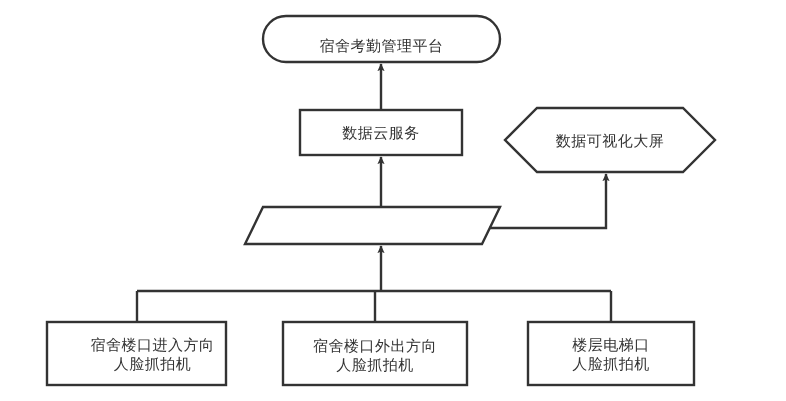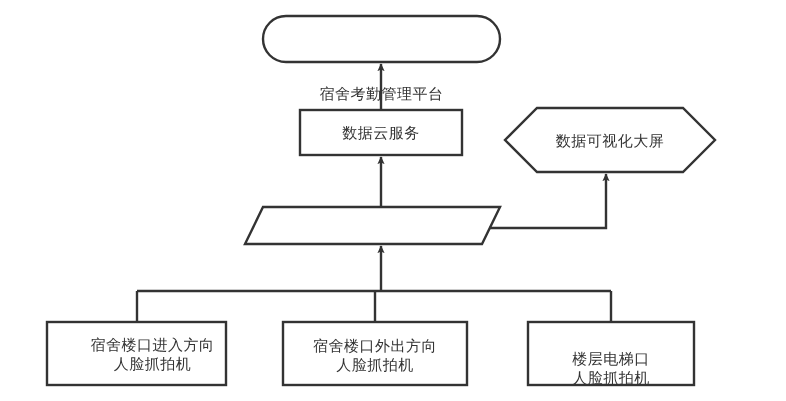--- a/index.html
+++ b/index.html
@@ -81,34 +81,34 @@
 
       <path d="M137,291 L137,322"></path>
 
       <path d="M375,291 L375,322"></path>
 
       <path d="M611,291 L611,322"></path>
 
     </g>
   </svg>
 
-  <div class="node-label" style="left:263px; top:16px; width:237px; height:58px;margin-top:48px;">宿舍考勤管理平台</div>
+  <div class="node-label" style="left:263px; top:16px; width:237px; height:58px;">宿舍考勤管理平台</div>
 
   <div class="node-label" style="left:300px; top:110px; width:162px; height:45px;">数据云服务</div>
 
   <div class="node-label" style="left:505px; top:108px; width:210px; height:64px;">数据可视化大屏</div>
 
 
   <div class="node-label" style="left:63px; top:322px; width:179px; height:63px;">宿舍楼口进入方向
 人脸抓拍机</div>
 
   <div class="node-label" style="left:283px; top:322px; width:184px; height:65px;">宿舍楼口外出方向
 人脸抓拍机</div>
 
-  <div class="node-label" style="left:528px; top:322px; width:166px; height:63px;margin-top:14px;">楼层电梯口
+  <div class="node-label" style="left:528px; top:322px; width:166px; height:63px;">楼层电梯口
 人脸抓拍机</div>
 
   <div class="node-hit" style="left:263px; top:16px; width:237px; height:46px;"></div>
   <div class="node-hit" style="left:300px; top:110px; width:162px; height:45px;"></div>
   <div class="node-hit" style="left:505px; top:108px; width:210px; height:64px;"></div>
   <div class="node-hit" style="left:245px; top:207px; width:255px; height:37px;"></div>
   <div class="node-hit" style="left:47px; top:322px; width:179px; height:63px;"></div>
   <div class="node-hit" style="left:283px; top:322px; width:184px; height:63px;"></div>
   <div class="node-hit" style="left:528px; top:322px; width:166px; height:63px;"></div>
 

